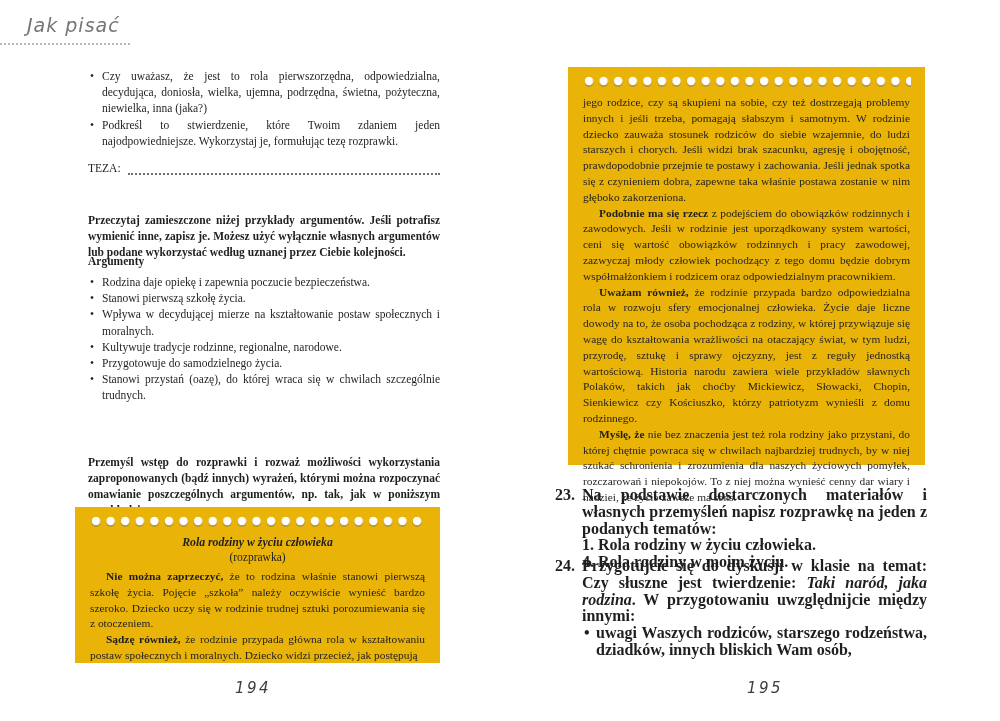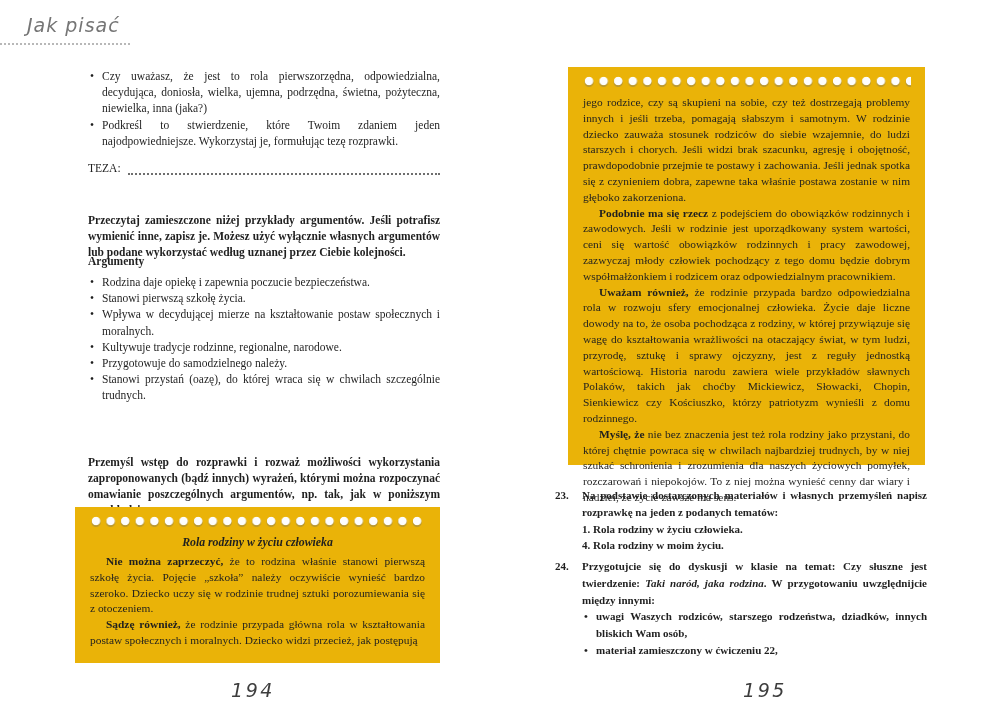--- a/index.html
+++ b/index.html
@@ -59,37 +59,37 @@
     background-size:14.6px 12px;background-repeat:repeat-x;
   }
   .box-title{text-align:center;font-weight:bold;font-style:italic;font-size:11.8px;line-height:15px;margin-top:7px;}
   .box-subtitle{text-align:center;font-size:11.5px;line-height:15px;}
   .box-body{padding:4px 15px 0 15px;font-size:11.4px;line-height:15.8px;}
   .box-para{text-align:justify;text-indent:16px;margin:0;}
   .box-para.noindent{text-indent:0;}
   .box-para .lead{font-weight:bold;}
 
   
-  .exercise{position:absolute;left:55px;width:372px;font-weight:bold;font-size:11px;line-height:16.8px;}
+  .exercise{position:absolute;left:55px;width:372px;font-weight:bold;font-size:16px;line-height:16.8px;}
   .ex-23{top:487px;}
   .ex-24{top:558px;}
   .ex-row{display:flex;}
   .ex-num{flex:none;width:27px;}
   .ex-body{flex:1;}
   .ex-text{text-align:justify;}
   .ex-topics div{line-height:16.8px;}
   .ex-bullets{margin-top:0;}
   .ex-bullets > li{padding-left:13px;}
   .italic{font-style:italic;}
 
   
   .pageno{
     position:absolute;top:679px;text-align:center;
     font-family:"DejaVu Sans", sans-serif;font-style:italic;
-    font-size:19px;letter-spacing:2.5px;color:#3d3d3d;
+    font-size:15px;letter-spacing:2.5px;color:#3d3d3d;
   }
   .pageno-left{left:88px;width:330px;}
   .pageno-right{left:95px;width:340px;}
 </style>
 </head>
 <body>
 
 <div class="spread">
 
   <div class="page page-left">
@@ -110,32 +110,33 @@
 
     <p class="body-text bold justify l-intro">Przeczytaj zamieszczone niżej przykłady argumentów. Jeśli potrafisz wymienić inne, zapisz je. Możesz użyć wyłącznie własnych argumentów lub podane wykorzystać według uznanej przez Ciebie kolejności.</p>
 
     <div class="bold l-arg-head">Argumenty</div>
 
     <ul class="dotlist body-text l-args">
       <li>Rodzina daje opiekę i zapewnia poczucie bezpieczeństwa.</li>
       <li>Stanowi pierwszą szkołę życia.</li>
       <li>Wpływa w decydującej mierze na kształtowanie postaw społecznych i moralnych.</li>
       <li>Kultywuje tradycje rodzinne, regionalne, narodowe.</li>
-      <li>Przygotowuje do samodzielnego należy.</li>
+      <li>Przygotowuje do samodzielnego życia.</li>
       <li>Stanowi przystań (oazę), do której wraca się w chwilach szczególnie trudnych.</li>
     </ul>
 
     <p class="body-text bold justify l-closing">Przemyśl wstęp do rozprawki i rozważ możliwości wykorzystania zaproponowanych (bądź innych) wyrażeń, którymi można rozpoczynać omawianie poszczególnych argumentów, np. tak, jak w poniższym przykładzie.</p>
 
     <div class="essay-box l-box">
       <div class="spiral-dots"></div>
       <div class="box-title">Rola rodziny w życiu człowieka</div>
+      <div class="box-subtitle">(rozprawka)</div>
       <div class="box-body">
         <p class="box-para"><span class="lead">Nie można zaprzeczyć,</span><span> że to rodzina właśnie stanowi pierwszą szkołę życia. Pojęcie „szkoła” należy oczywiście wynieść bardzo szeroko. Dziecko uczy się w rodzinie trudnej sztuki porozumiewania się z otoczeniem.</span></p>
-        <p class="box-para"><span class="lead">Sądzę również,</span><span> że rodzinie przypada główna rola w kształtowania postaw społecznych i moralnych. Dziecko widzi przecież, jak postępują</span></p>
+        <p class="box-para"><span class="lead">Sądzę również,</span><span> że rodzinie przypada główna rola w kształtowaniu postaw społecznych i moralnych. Dziecko widzi przecież, jak postępują</span></p>
       </div>
     </div>
 
     <div class="pageno pageno-left">194</div>
   </div>
 
   <div class="page page-right">
 
 
     <div class="essay-box r-box">
@@ -161,21 +162,20 @@
       </div>
     </div>
 
     <div class="exercise ex-24">
       <div class="ex-row">
         <div class="ex-num">24.</div>
         <div class="ex-body">
           <div class="ex-text"><span>Przygotujcie się do dyskusji w klasie na temat: Czy słuszne jest twierdzenie: </span><span class="italic">Taki naród, jaka rodzina</span><span>. W przygotowaniu uwzględnijcie między innymi:</span></div>
           <ul class="dotlist ex-bullets">
             <li>uwagi Waszych rodziców, starszego rodzeństwa, dziadków, innych bliskich Wam osób,</li>
-            <li>materiał zamieszczony w ćwiczeniu 22,</li>
           </ul>
         </div>
       </div>
     </div>
 
     <div class="pageno pageno-right">195</div>
   </div>
 
 </div>
 

